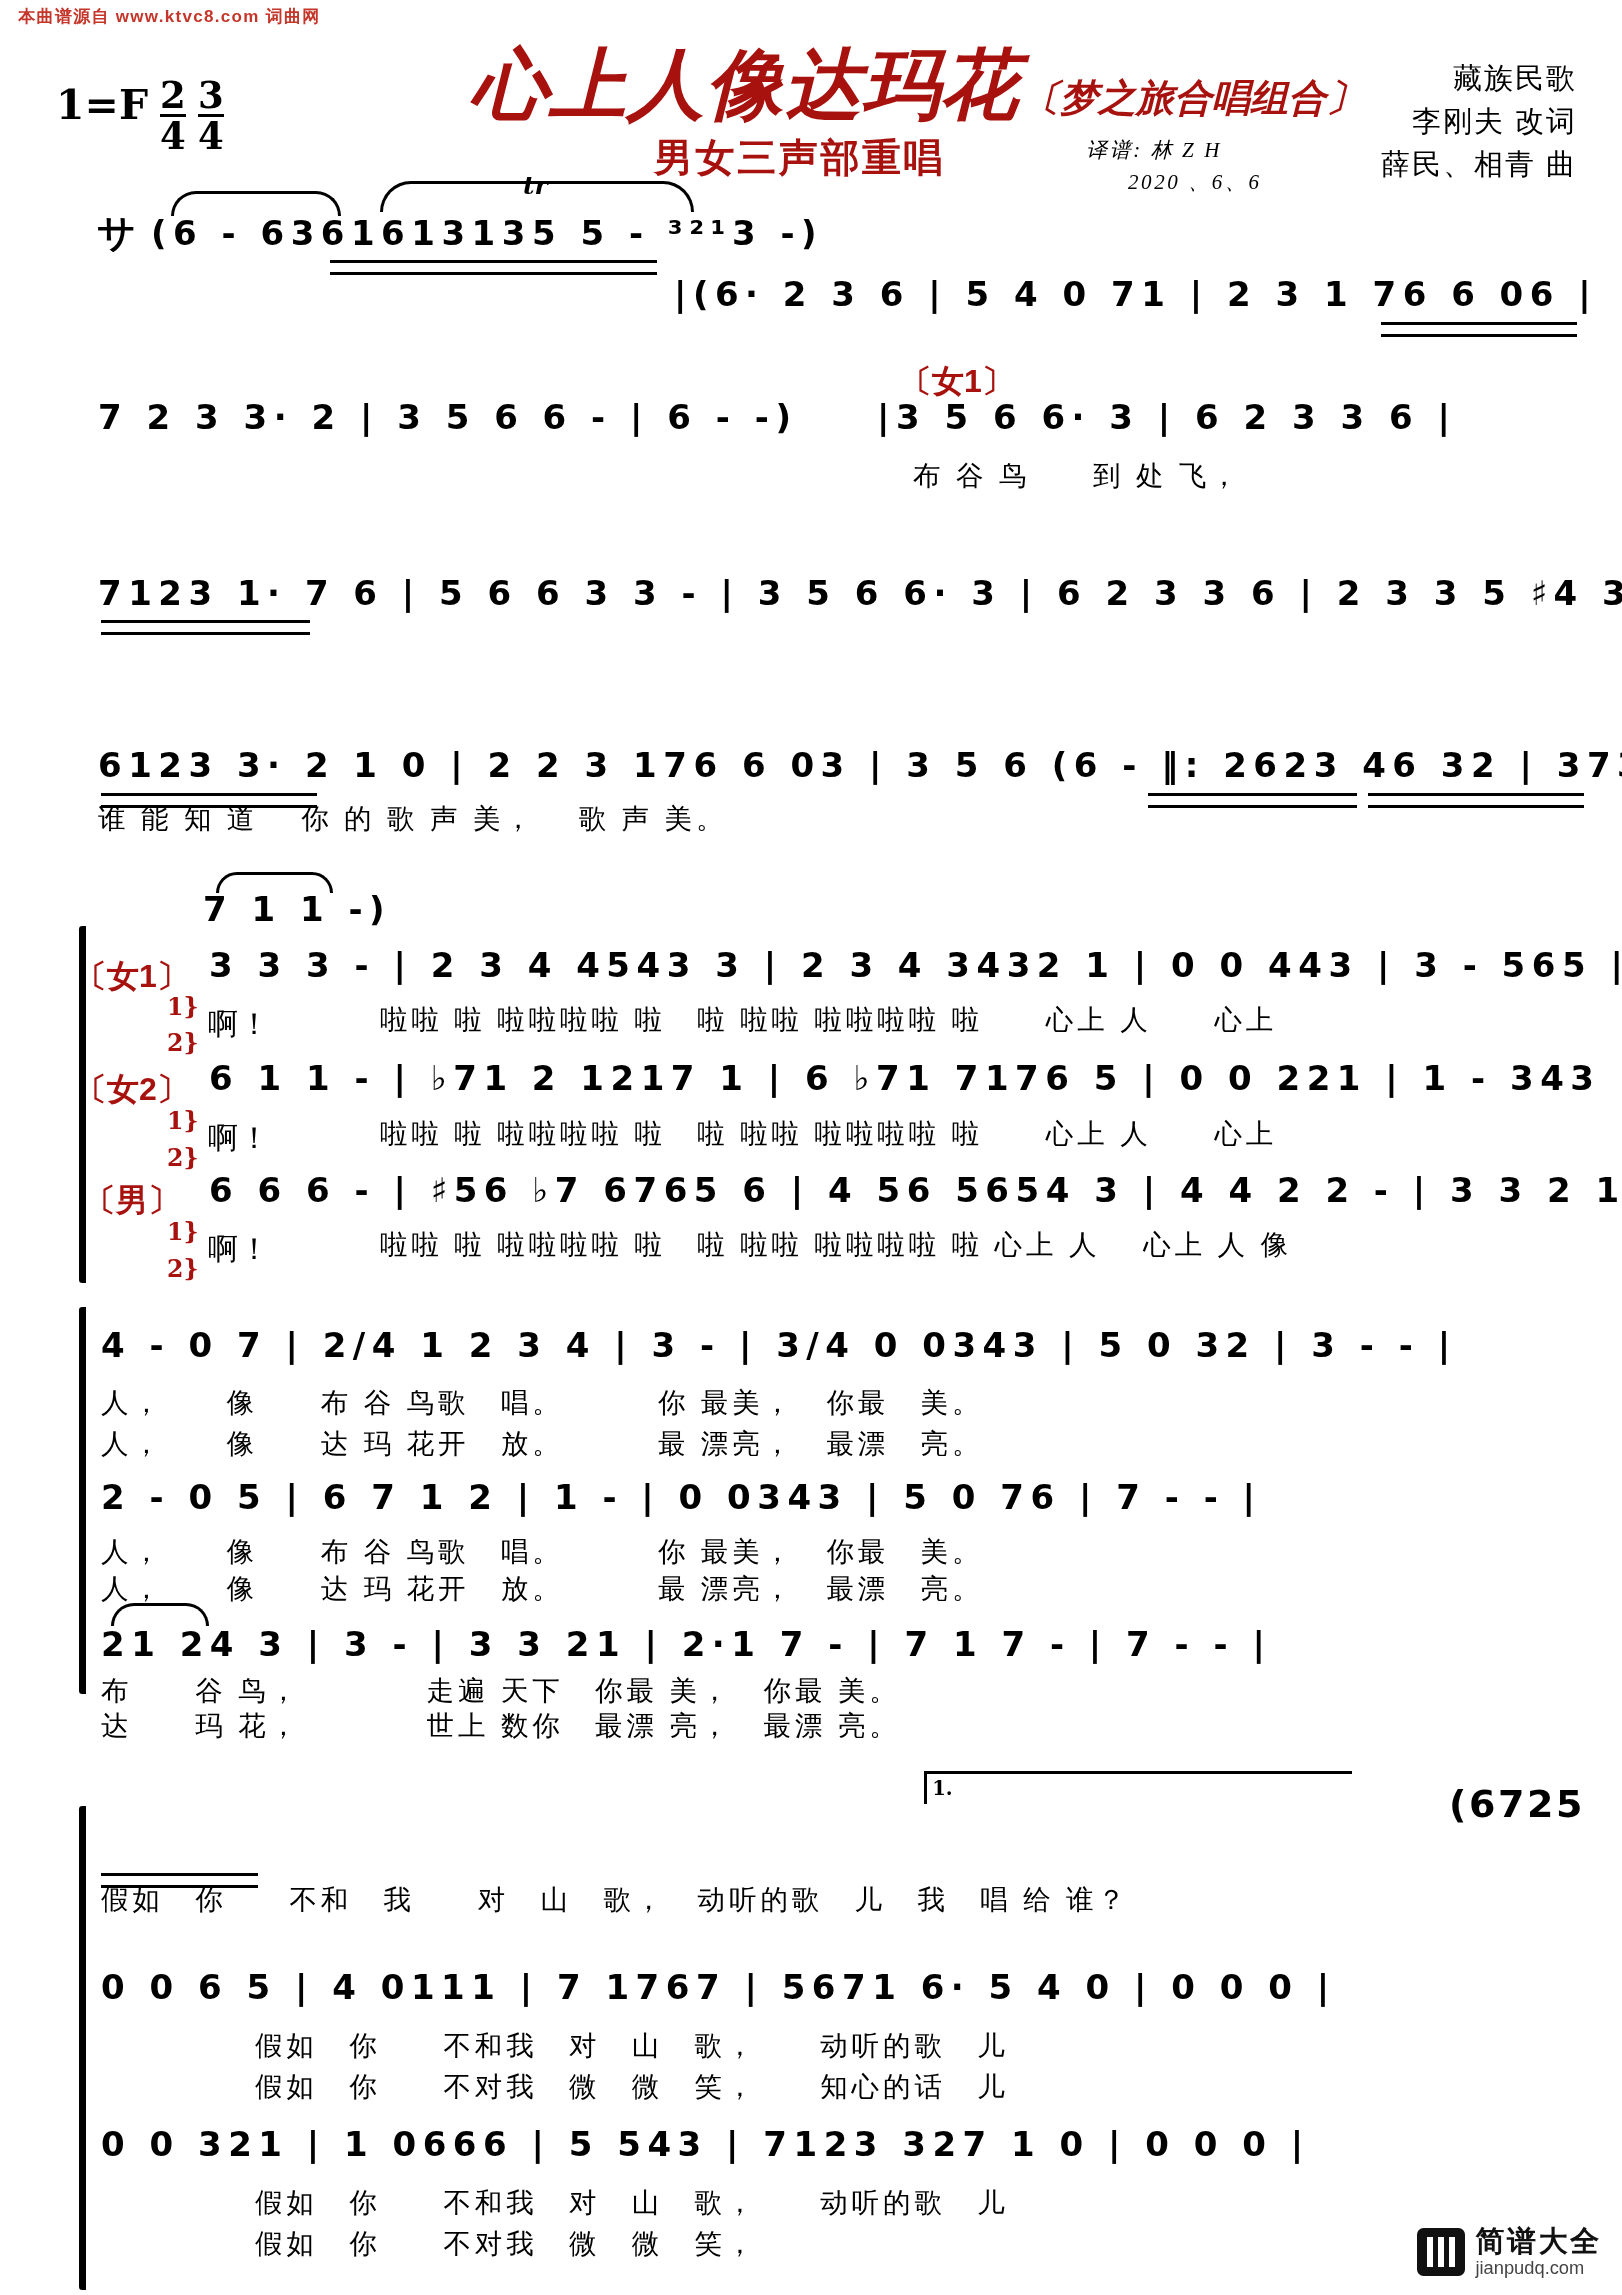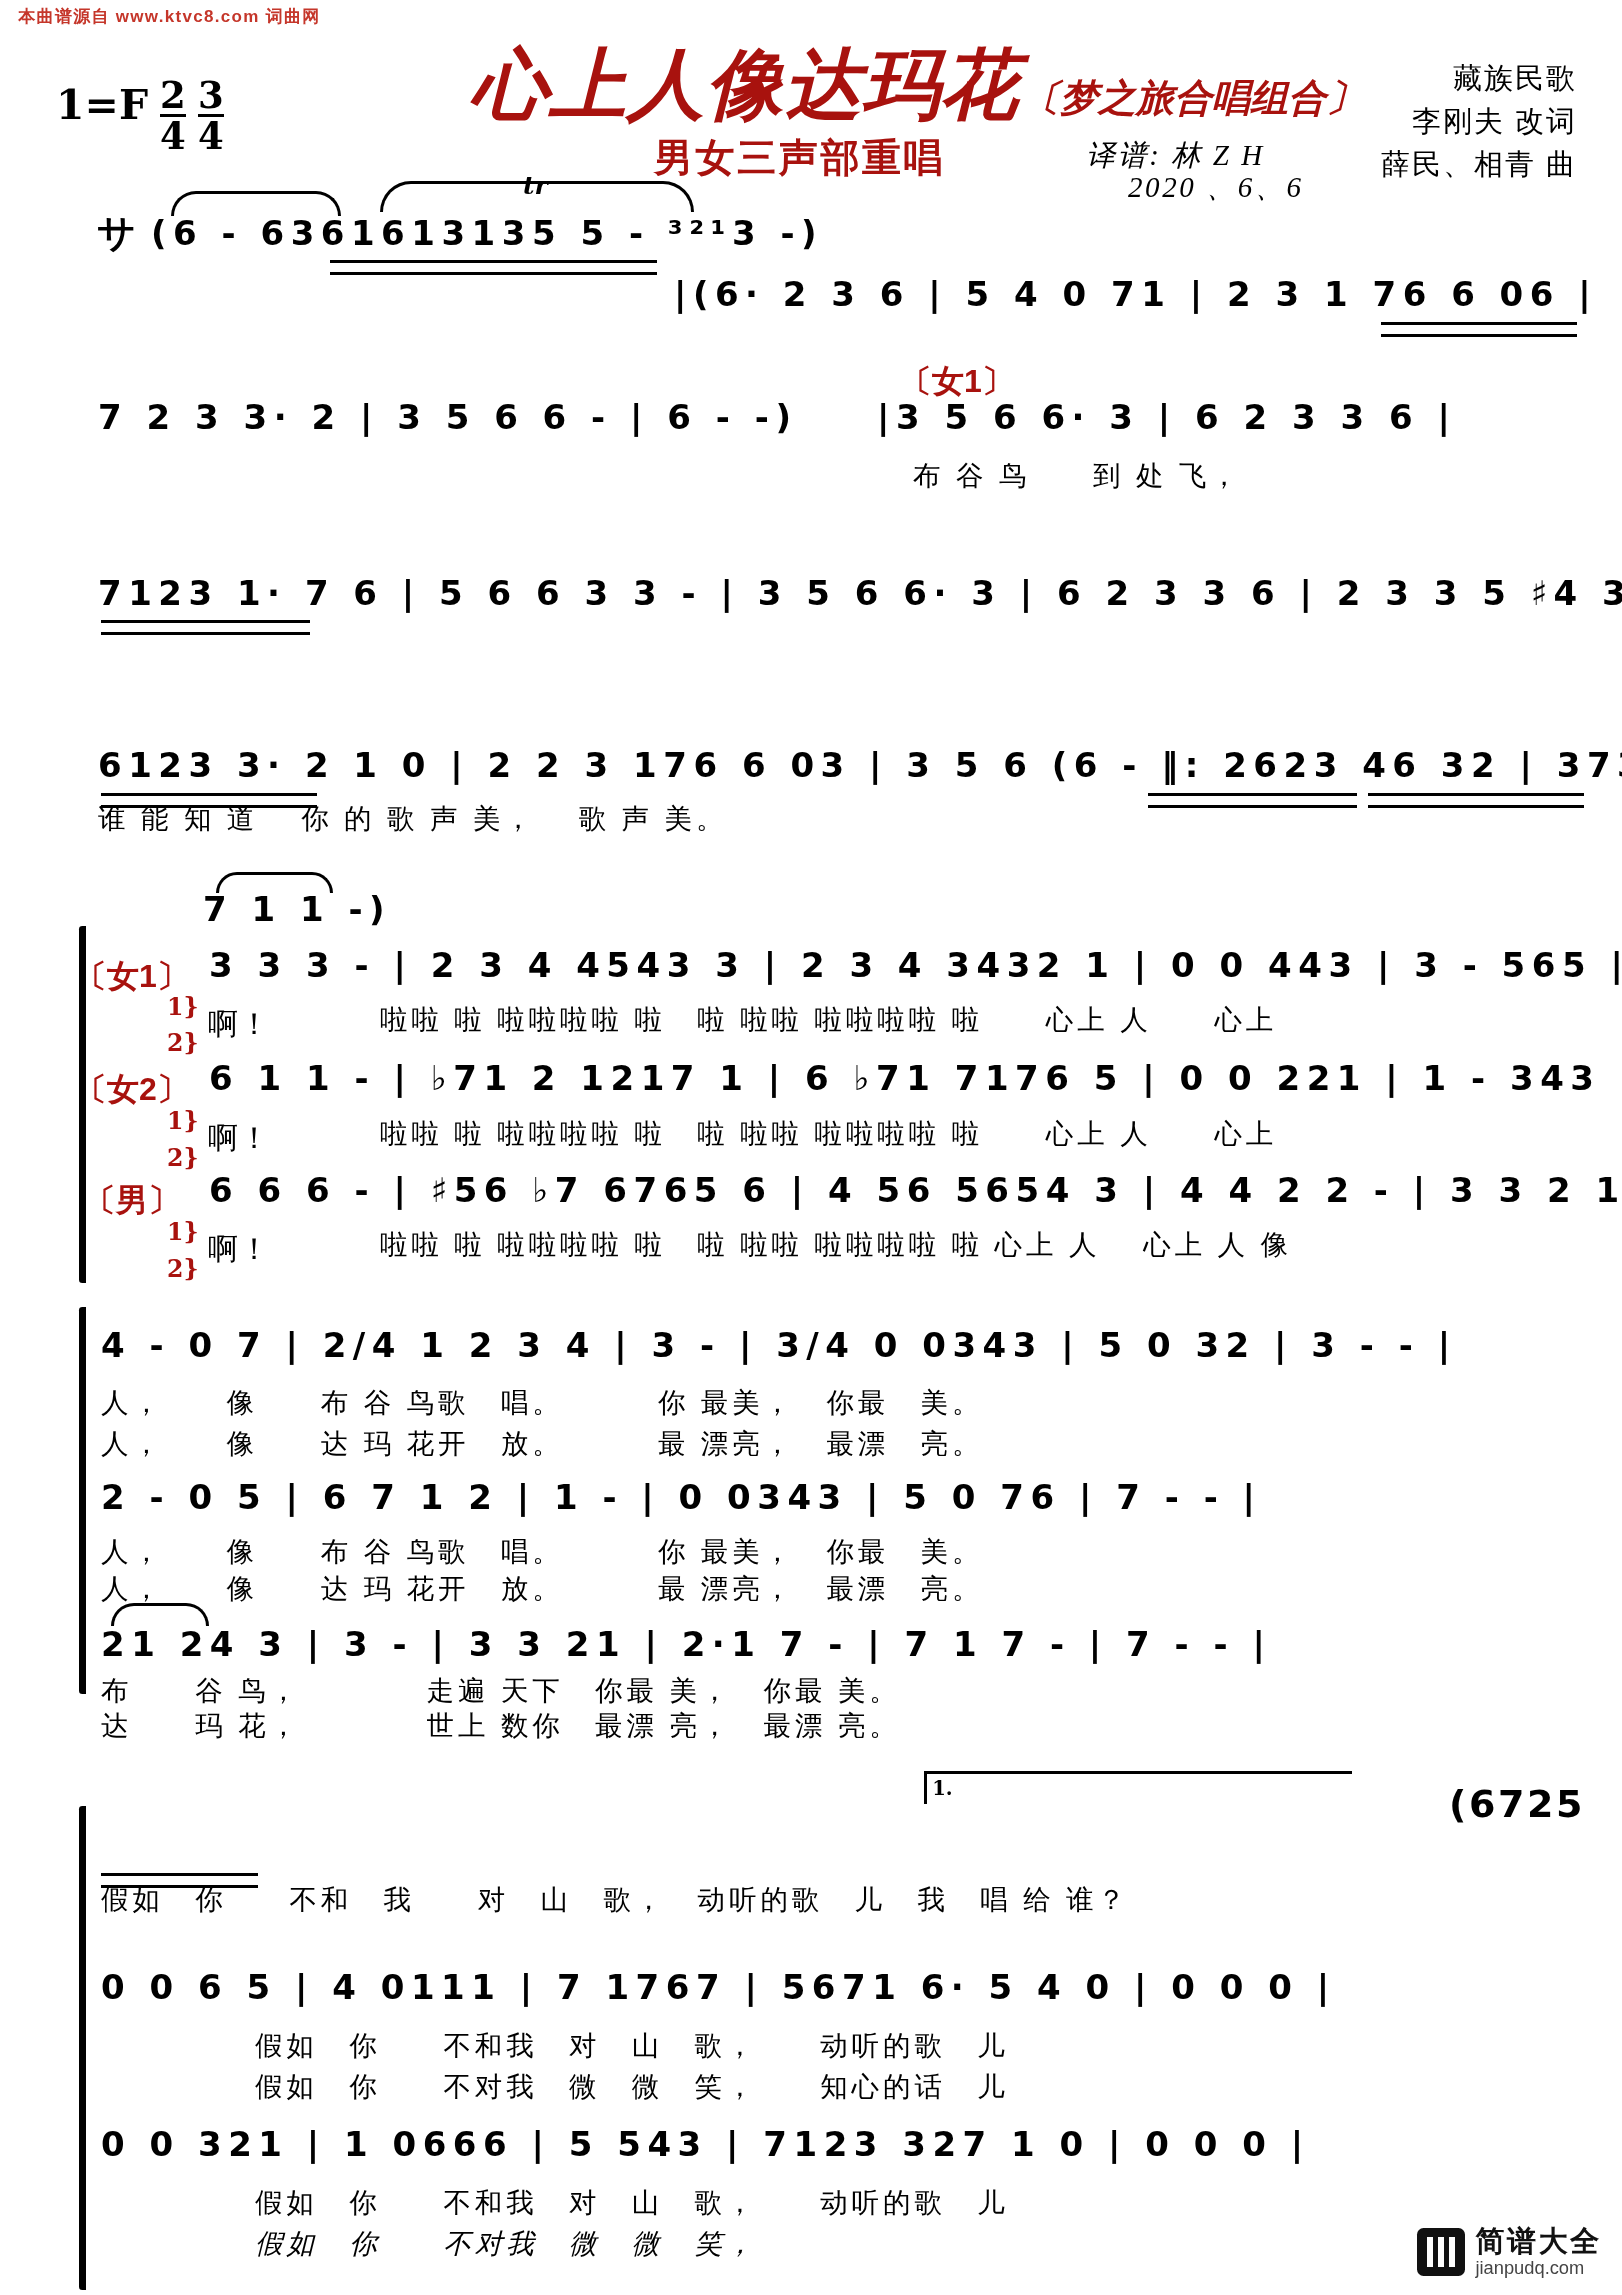--- a/index.html
+++ b/index.html
@@ -9,21 +9,21 @@
   .abs{position:absolute;white-space:nowrap;}
   .notes{font-family:"DejaVu Sans",sans-serif;font-weight:700;font-size:34px;
          letter-spacing:6.5px;line-height:1;}
   .lyr{font-size:27.5px;letter-spacing:3.9px;line-height:1;}
   .wmtext{font-size:17px;font-weight:700;color:var(--wm);letter-spacing:1.3px;}
   .title{font-size:77px;font-weight:700;font-style:italic;color:var(--red);
          letter-spacing:1.3px;transform:skewX(-4deg);}
   .title-suffix{font-size:38px;font-weight:700;font-style:italic;color:var(--red);}
   .subtitle{font-size:39px;font-weight:700;color:var(--red);letter-spacing:2.6px;}
   .credit{font-size:29px;letter-spacing:2px;}
-  .transcriber{font-size:29px;font-style:italic;font-family:"Liberation Serif",serif;letter-spacing:2.6px;}
+  .transcriber{font-size:21px;font-style:italic;font-family:"Liberation Serif",serif;letter-spacing:2.6px;}
   .keysig{font-size:41px;font-weight:700;font-family:"DejaVu Serif",serif;}
   .frac{display:inline-block;text-align:center;vertical-align:middle;margin-left:9.2px;
         font-family:"DejaVu Serif",serif;font-weight:700;font-size:37px;line-height:1.0;}
   .frac .den{border-top:3.9px solid #000;display:block;padding-top:1.3px;}
   .frac .num{display:block;}
   .vlabel{font-size:32px;font-weight:700;color:var(--red);letter-spacing:0;}
   .vmark{font-size:23.6px;font-weight:700;color:var(--red);font-family:"DejaVu Serif",serif;}
   .ah{font-size:30px;letter-spacing:1.3px;}
   .slur{position:absolute;border:3.3px solid #000;border-bottom:none;
         border-radius:92px 92px 0 0;}
@@ -146,21 +146,21 @@
 
   <div class="beam2" style="left:101px;top:1873px;width:157px;"></div>
   <div class="abs lyr" style="left:101px;top:1886px;">假如　你　　不和　我　　对　山　歌，　动听的歌　儿　我　唱 给 谁？</div>
 
   <div class="abs notes" style="left:101px;top:1970px;">0 0 6 5 | 4 0111 | 7 1767 | 5671 6· 5 4 0 | 0 0 0 |</div>
   <div class="abs lyr" style="left:255px;top:2032px;">假如　你　　不和我　对　山　歌，　　动听的歌　儿</div>
   <div class="abs lyr" style="left:255px;top:2073px;">假如　你　　不对我　微　微　笑，　　知心的话　儿</div>
 
   <div class="abs notes" style="left:101px;top:2127px;">0 0 321 | 1 0666 | 5 543 | 7123 327 1 0 | 0 0 0 |</div>
   <div class="abs lyr" style="left:255px;top:2189px;">假如　你　　不和我　对　山　歌，　　动听的歌　儿</div>
-  <div class="abs lyr" style="left:255px;top:2230px;font-style:italic;">假如　你　　不对我　微　微　笑，</div>
+  <div class="abs lyr" style="left:255px;top:2230px;">假如　你　　不对我　微　微　笑，</div>
 
   <div class="logo" style="left:1417px;top:2226px;">
     <div class="logo-icon">
       <div class="bar"></div>
       <div class="bar"></div>
       <div class="bar"></div>
     </div>
     <div class="logo-text">
       <div class="logo-title">简谱大全</div>
       <div class="logo-domain">jianpudq.com</div>

